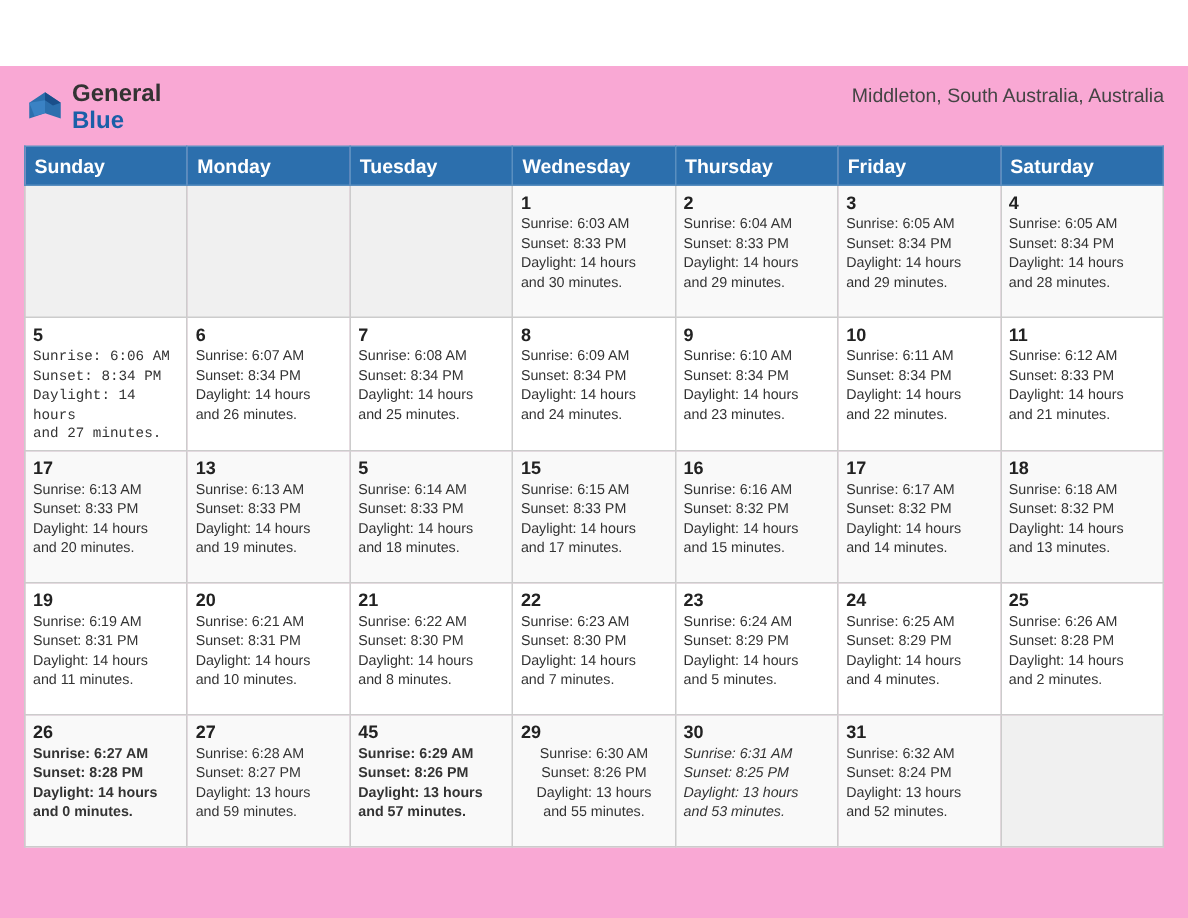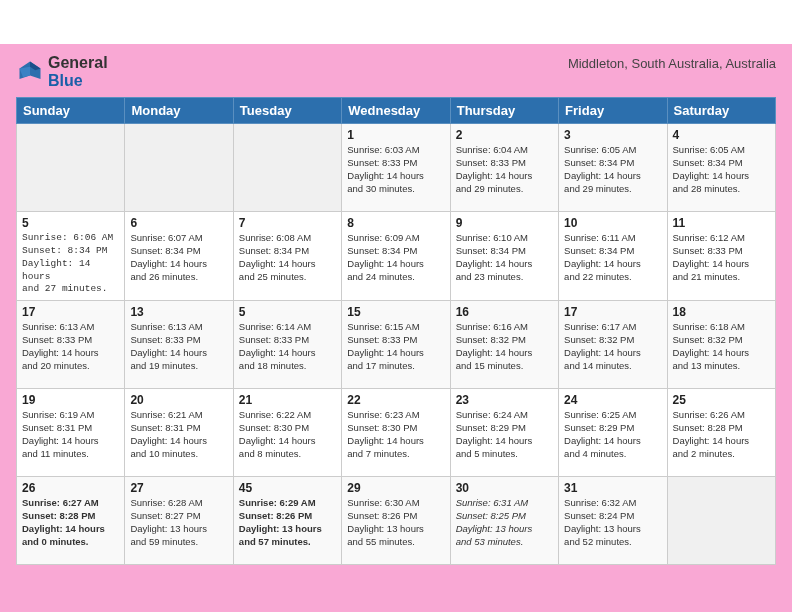--- a/index.html
+++ b/index.html
@@ -337,21 +337,21 @@
           </td>
           <td>
             <span class="day-number">45</span>
             <div class="day-info" style="white-space: pre-line; font-weight: bold;">Sunrise: 6:29 AM
 Sunset: 8:26 PM
 Daylight: 13 hours
 and 57 minutes.</div>
           </td>
           <td>
             <span class="day-number">29</span>
-            <div class="day-info" style="white-space: pre-line;">Sunrise: 6:30 AM
+            <div class="day-info" style="white-space: pre-line; text-align: center;">Sunrise: 6:30 AM
 Sunset: 8:26 PM
 Daylight: 13 hours
 and 55 minutes.</div>
           </td>
           <td>
             <span class="day-number">30</span>
             <div class="day-info" style="white-space: pre-line; font-style: italic;">Sunrise: 6:31 AM
 Sunset: 8:25 PM
 Daylight: 13 hours
 and 53 minutes.</div>

